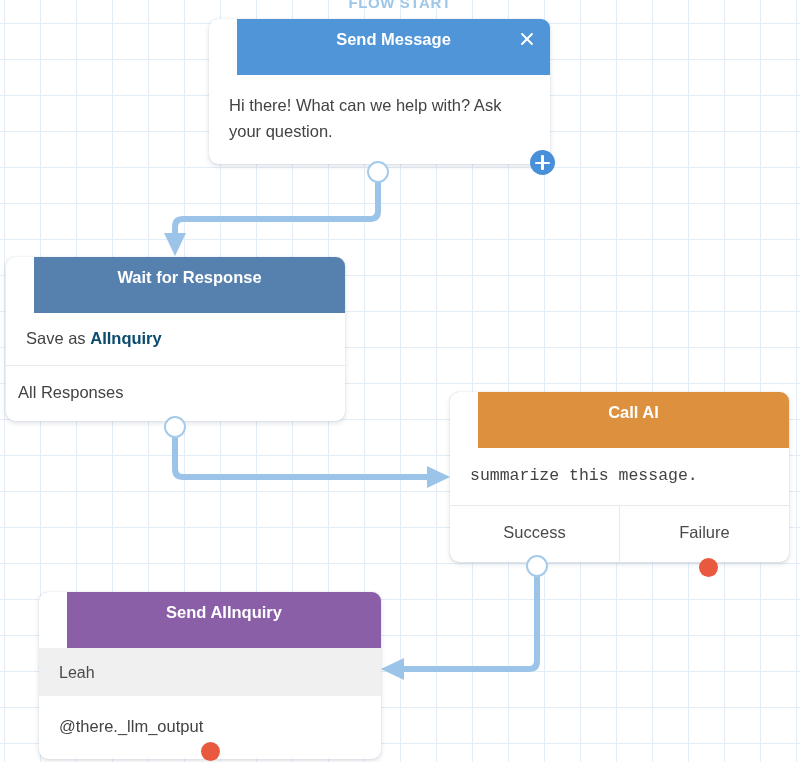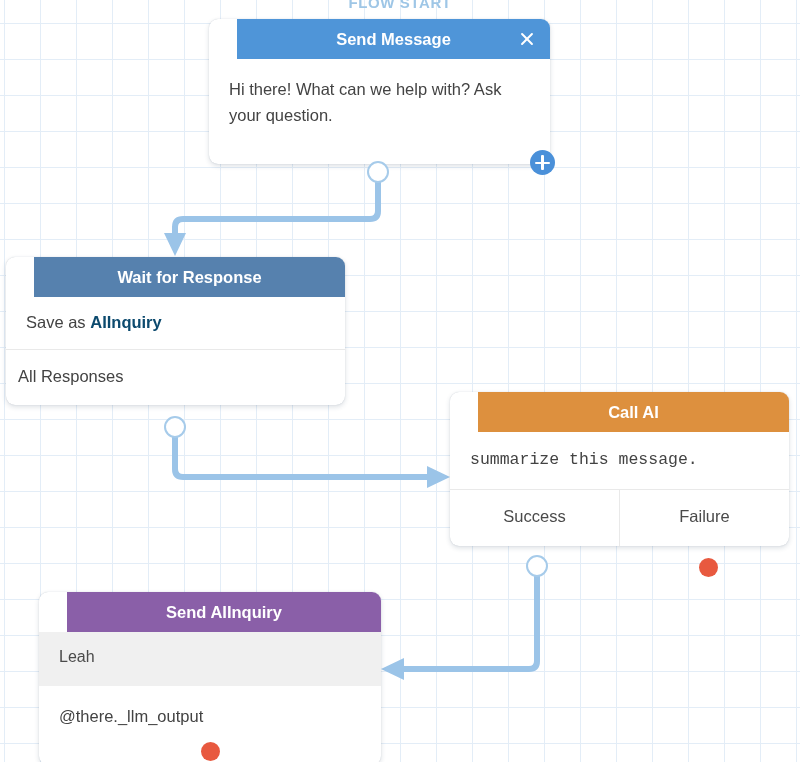--- a/index.html
+++ b/index.html
@@ -55,21 +55,21 @@
   
   .node {
     position: absolute;
     background: #ffffff;
     border-radius: 9px;
     box-shadow: 0 2px 5px rgba(40,60,90,0.16), 0 0 1px rgba(40,60,90,0.25);
     overflow: hidden;
   }
   .node-header {
     position: relative;
-    height: 40px;
+    height: 56px;
     line-height: 40px;
     text-align: center;
     color: #ffffff;
     font-size: 16.5px;
     font-weight: 700;
     user-select: none;
     margin-left: 28px;
   }
   .node-header.blue   { background: #4f95d8; }
   .node-header.slate  { background: #5681ae; }
@@ -97,39 +97,39 @@
   }
   .close-icon::before { transform: rotate(45deg); }
   .close-icon::after  { transform: rotate(-45deg); }
 
   .node-body {
     font-size: 16.5px;
     color: #434343;
     line-height: 1.55;
   }
   .body-text {
-    padding: 18px 20px 36px 20px;
+    padding: 18px 20px 20px 20px;
   }
   .body-text.tight {
     padding: 15px 20px 16px 20px;
     font-family: Liberation Mono, monospace;
   }
   .row-divider {
     border-top: 1px solid #e9e9e9;
   }
   .row-center {
     text-align: left;
     padding: 14px 12px 16px 12px;
   }
   .row-plain {
     padding: 13px 20px 13px 20px;
   }
   .row-grey {
     background: #f0f0f0;
-    padding: 13px 20px 16px 20px;
+    padding: 13px 20px 10px 20px;
     font-size: 16px;
     color: #4a4a4a;
   }
   .bold { font-weight: 700; color: #0c4a6e; }
 
   .split-row {
     display: flex;
   }
   .split-row > .cell {
     flex: 1 1 50%;

